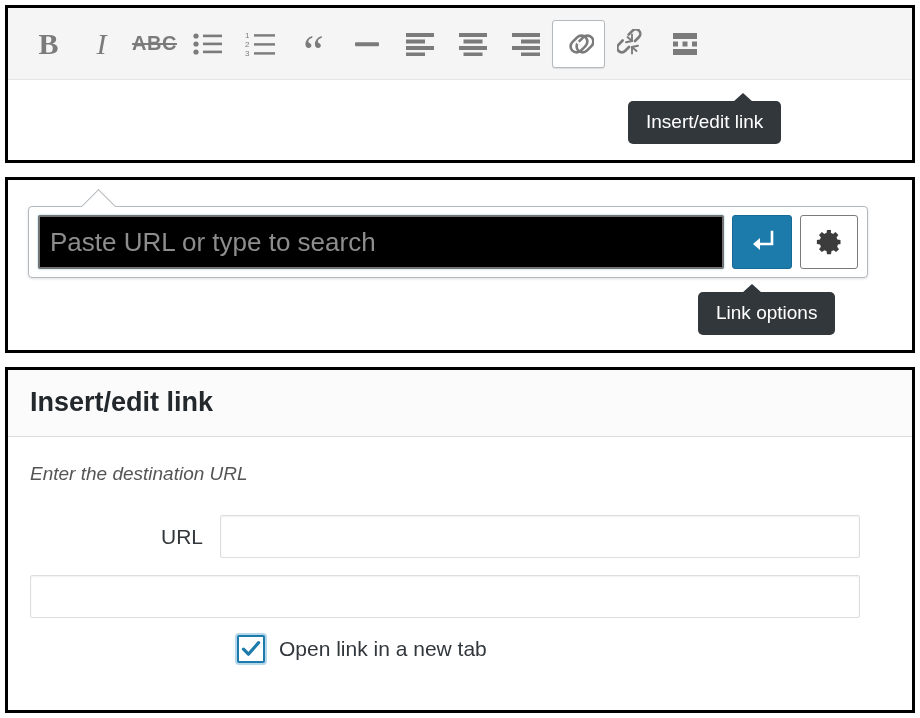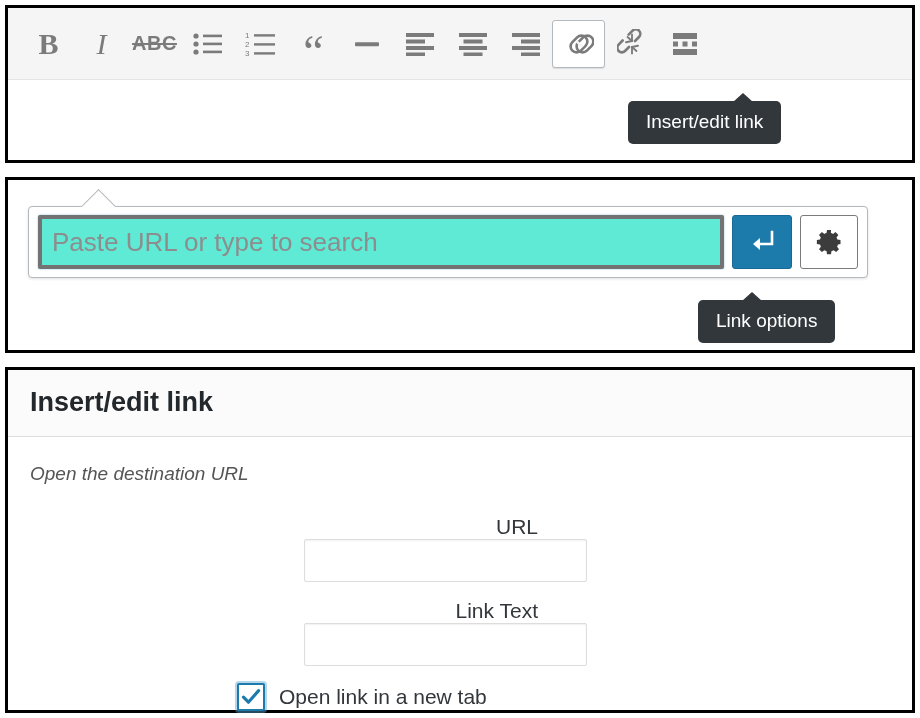--- a/index.html
+++ b/index.html
@@ -133,23 +133,23 @@
     width: 28px; height: 28px;
     background: #ffffff;
     border-left: 1px solid #b4b9be;
     border-top: 1px solid #b4b9be;
     transform: rotate(45deg);
   }
 
   .url-input {
     flex: 1 1 auto;
     height: 54px;
-    border: 4px solid #737373;
+    border: 2px solid #737373;
     border-radius: 2px;
-    background: #5eead4;
+    background: #000000;
     box-shadow: 0 0 2px rgba(30,140,190,.55);
     font-family: "Liberation Sans", sans-serif;
     font-size: 26px;
     color: #777777;
     padding: 0 10px;
     outline: none;
     min-width: 0;
   }
   .url-input::placeholder { color: #8d8d8d; opacity: 1; }
 
@@ -165,21 +165,21 @@
   .gear-btn {
     flex: none;
     width: 58px; height: 54px;
     background: #ffffff;
     border: 1px solid #7b7b7b;
     border-radius: 3px;
     display: flex; align-items: center; justify-content: center;
     cursor: pointer;
   }
 
-  #tooltip-link-options { left: 690px; top: 120px; }
+  #tooltip-link-options { left: 690px; top: 112px; }
   #tooltip-link-options::before { left: 44px; }
 
   
   #panel-modal { top: 367px; width: 910px; height: 346px; }
 
   .modal-header {
     background: #fbfbfb;
     border-bottom: 1px solid #dddddd;
     padding: 16px 22px 18px;
   }
@@ -194,21 +194,20 @@
     font-style: italic;
     font-size: 19px;
     color: #555555;
     margin-bottom: 30px;
   }
 
   .field-row {
     display: flex;
     align-items: center;
     margin-bottom: 17px;
-    flex-direction: column;
   }
   .field-label {
     width: 190px;
     text-align: right;
     padding-right: 17px;
     font-size: 21px;
     color: #32373c;
     flex: none;
   }
   .field-input {
@@ -394,29 +393,28 @@
 
   <div class="tooltip" id="tooltip-link-options">Link options</div>
 </div>
 
 <div class="panel" id="panel-modal">
   <div class="modal-header">
     <div class="modal-title">Insert/edit link</div>
   </div>
 
   <div class="modal-body">
-    <div class="modal-hint">Open the destination URL</div>
+    <div class="modal-hint">Enter the destination URL</div>
 
     <div class="field-row">
       <div class="field-label">URL</div>
       <input class="field-input" type="text" value="" style="">
     </div>
 
     <div class="field-row">
-      <div class="field-label">Link Text</div>
       <input class="field-input" type="text" value="" style="">
     </div>
 
     <div class="checkbox-row">
       <div class="cbox">
         <svg width="22" height="22" viewBox="0 0 22 22">
           <path d="M3.5 11.2 L8.4 16.2 L18.6 4.6" fill="none" stroke="#1c7bab" stroke-width="3.2" stroke-linecap="round" stroke-linejoin="round"></path>
         </svg>
       </div>
       <div class="checkbox-label">Open link in a new tab</div>

